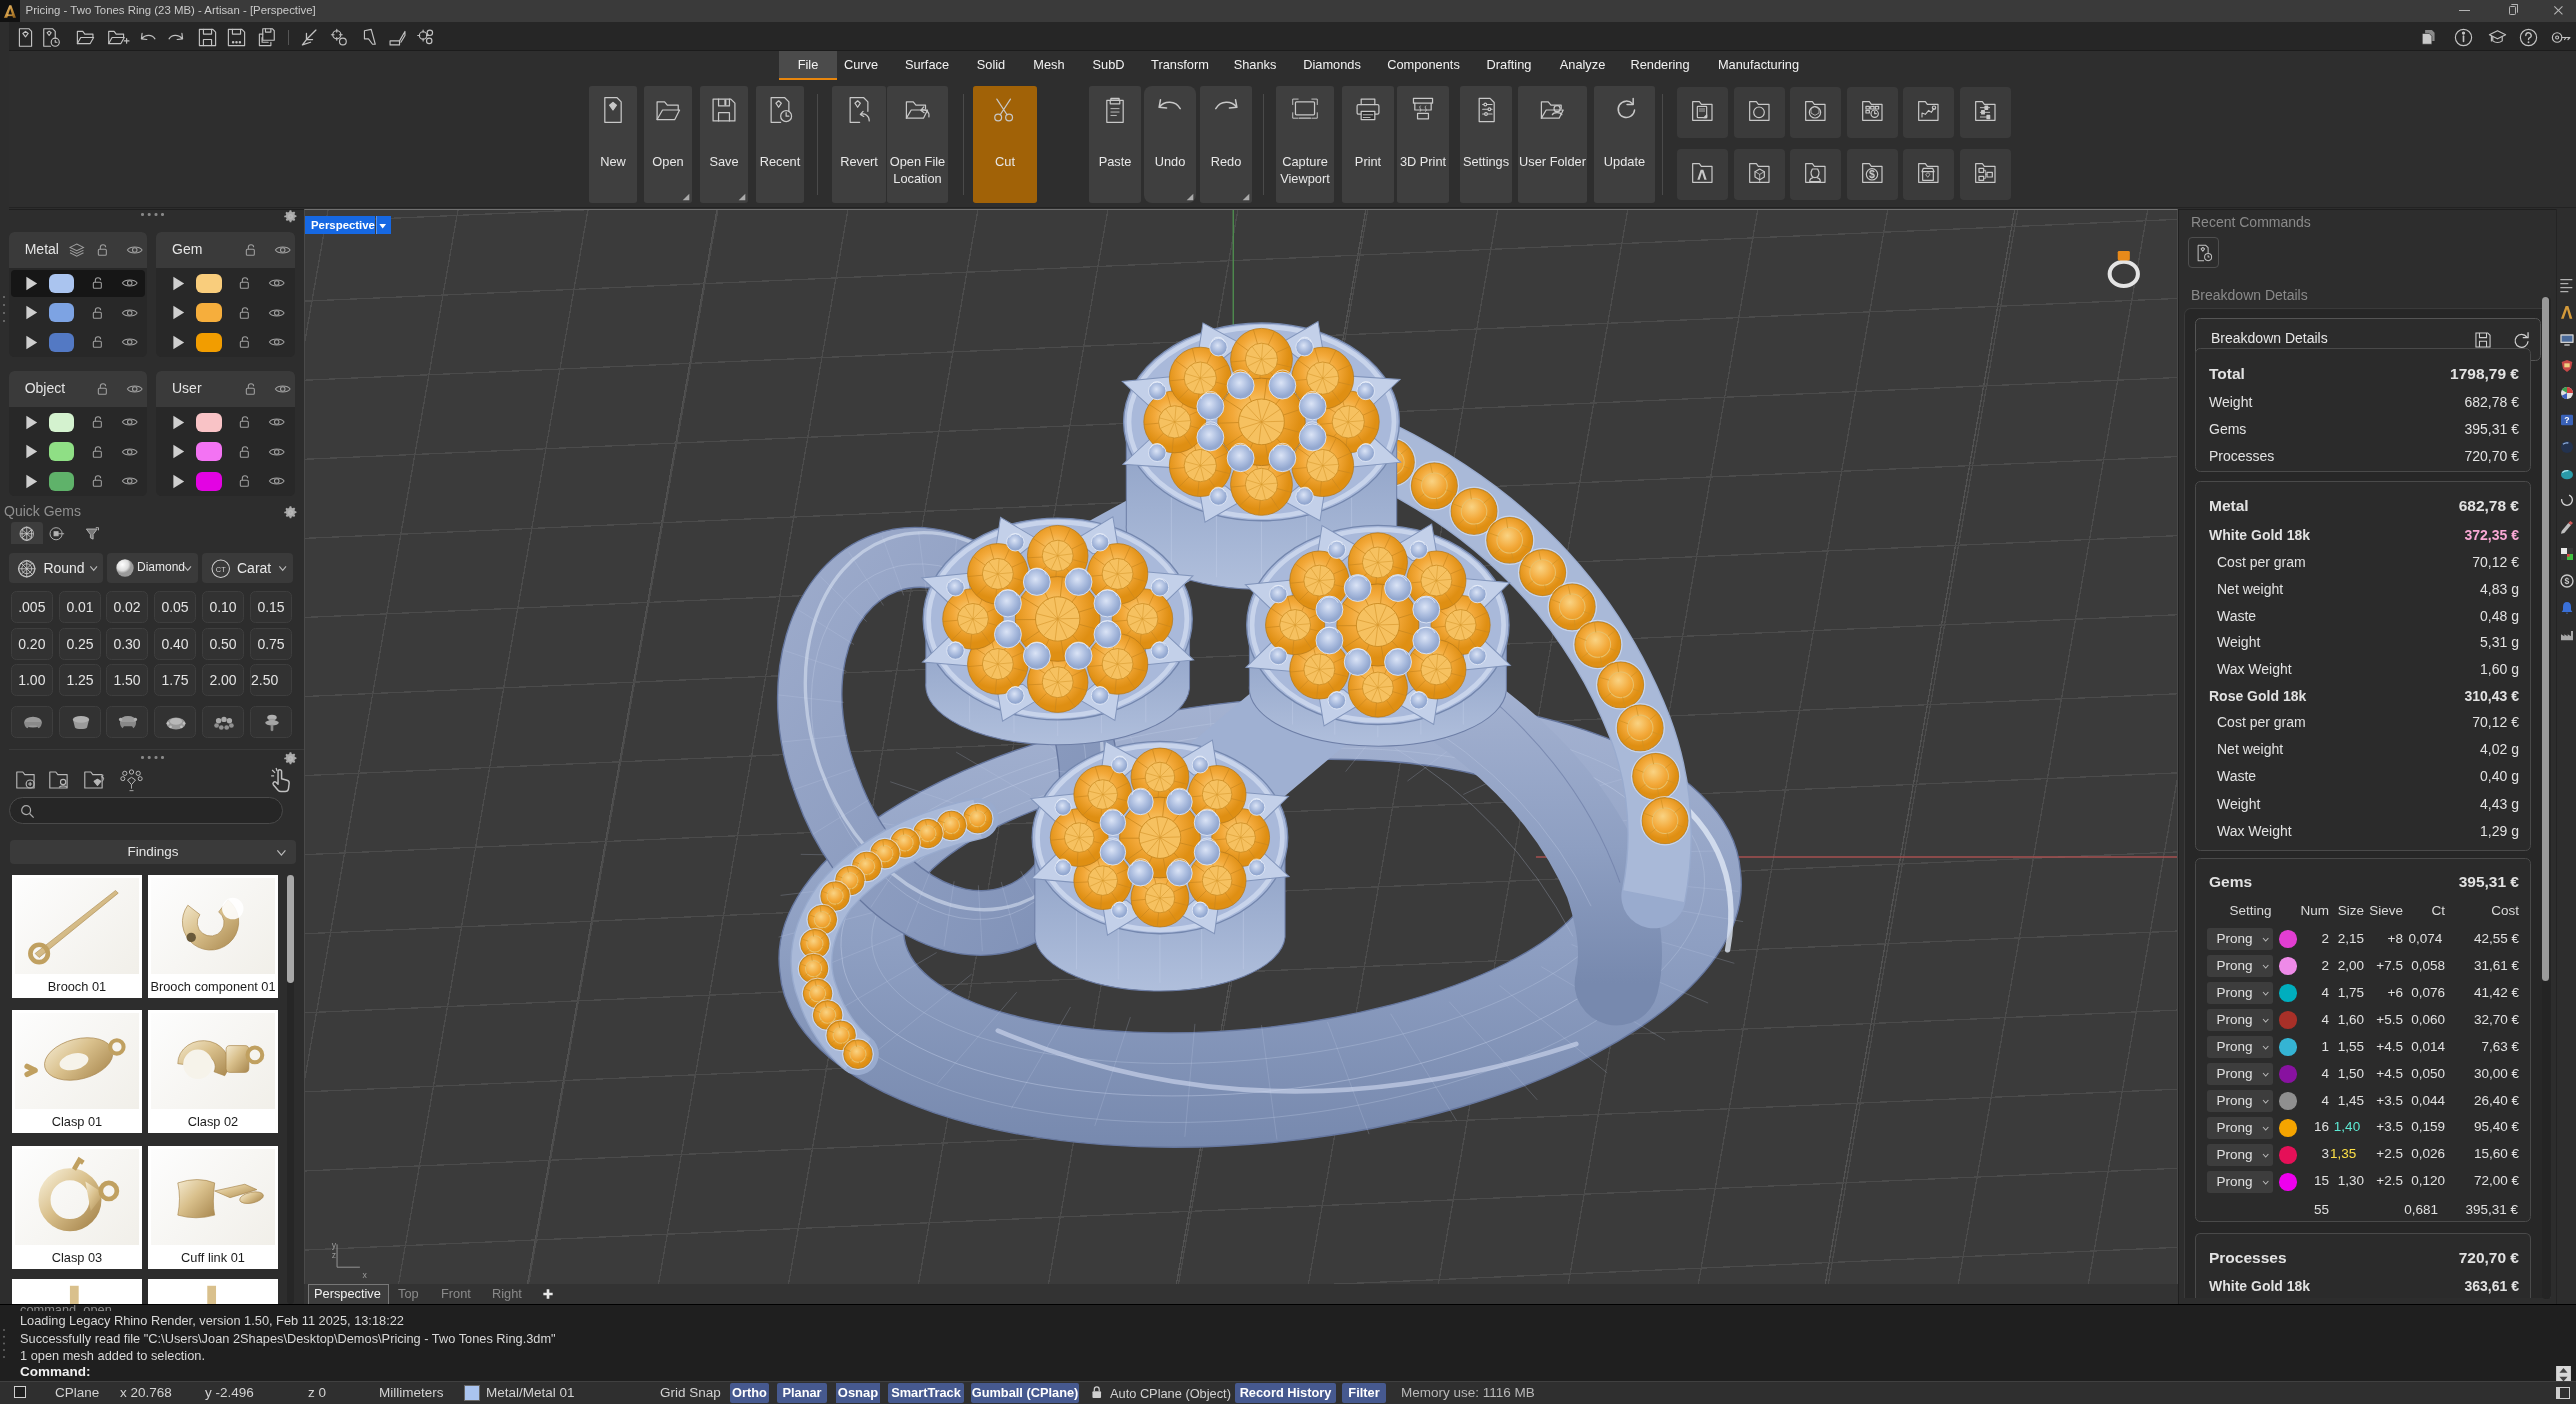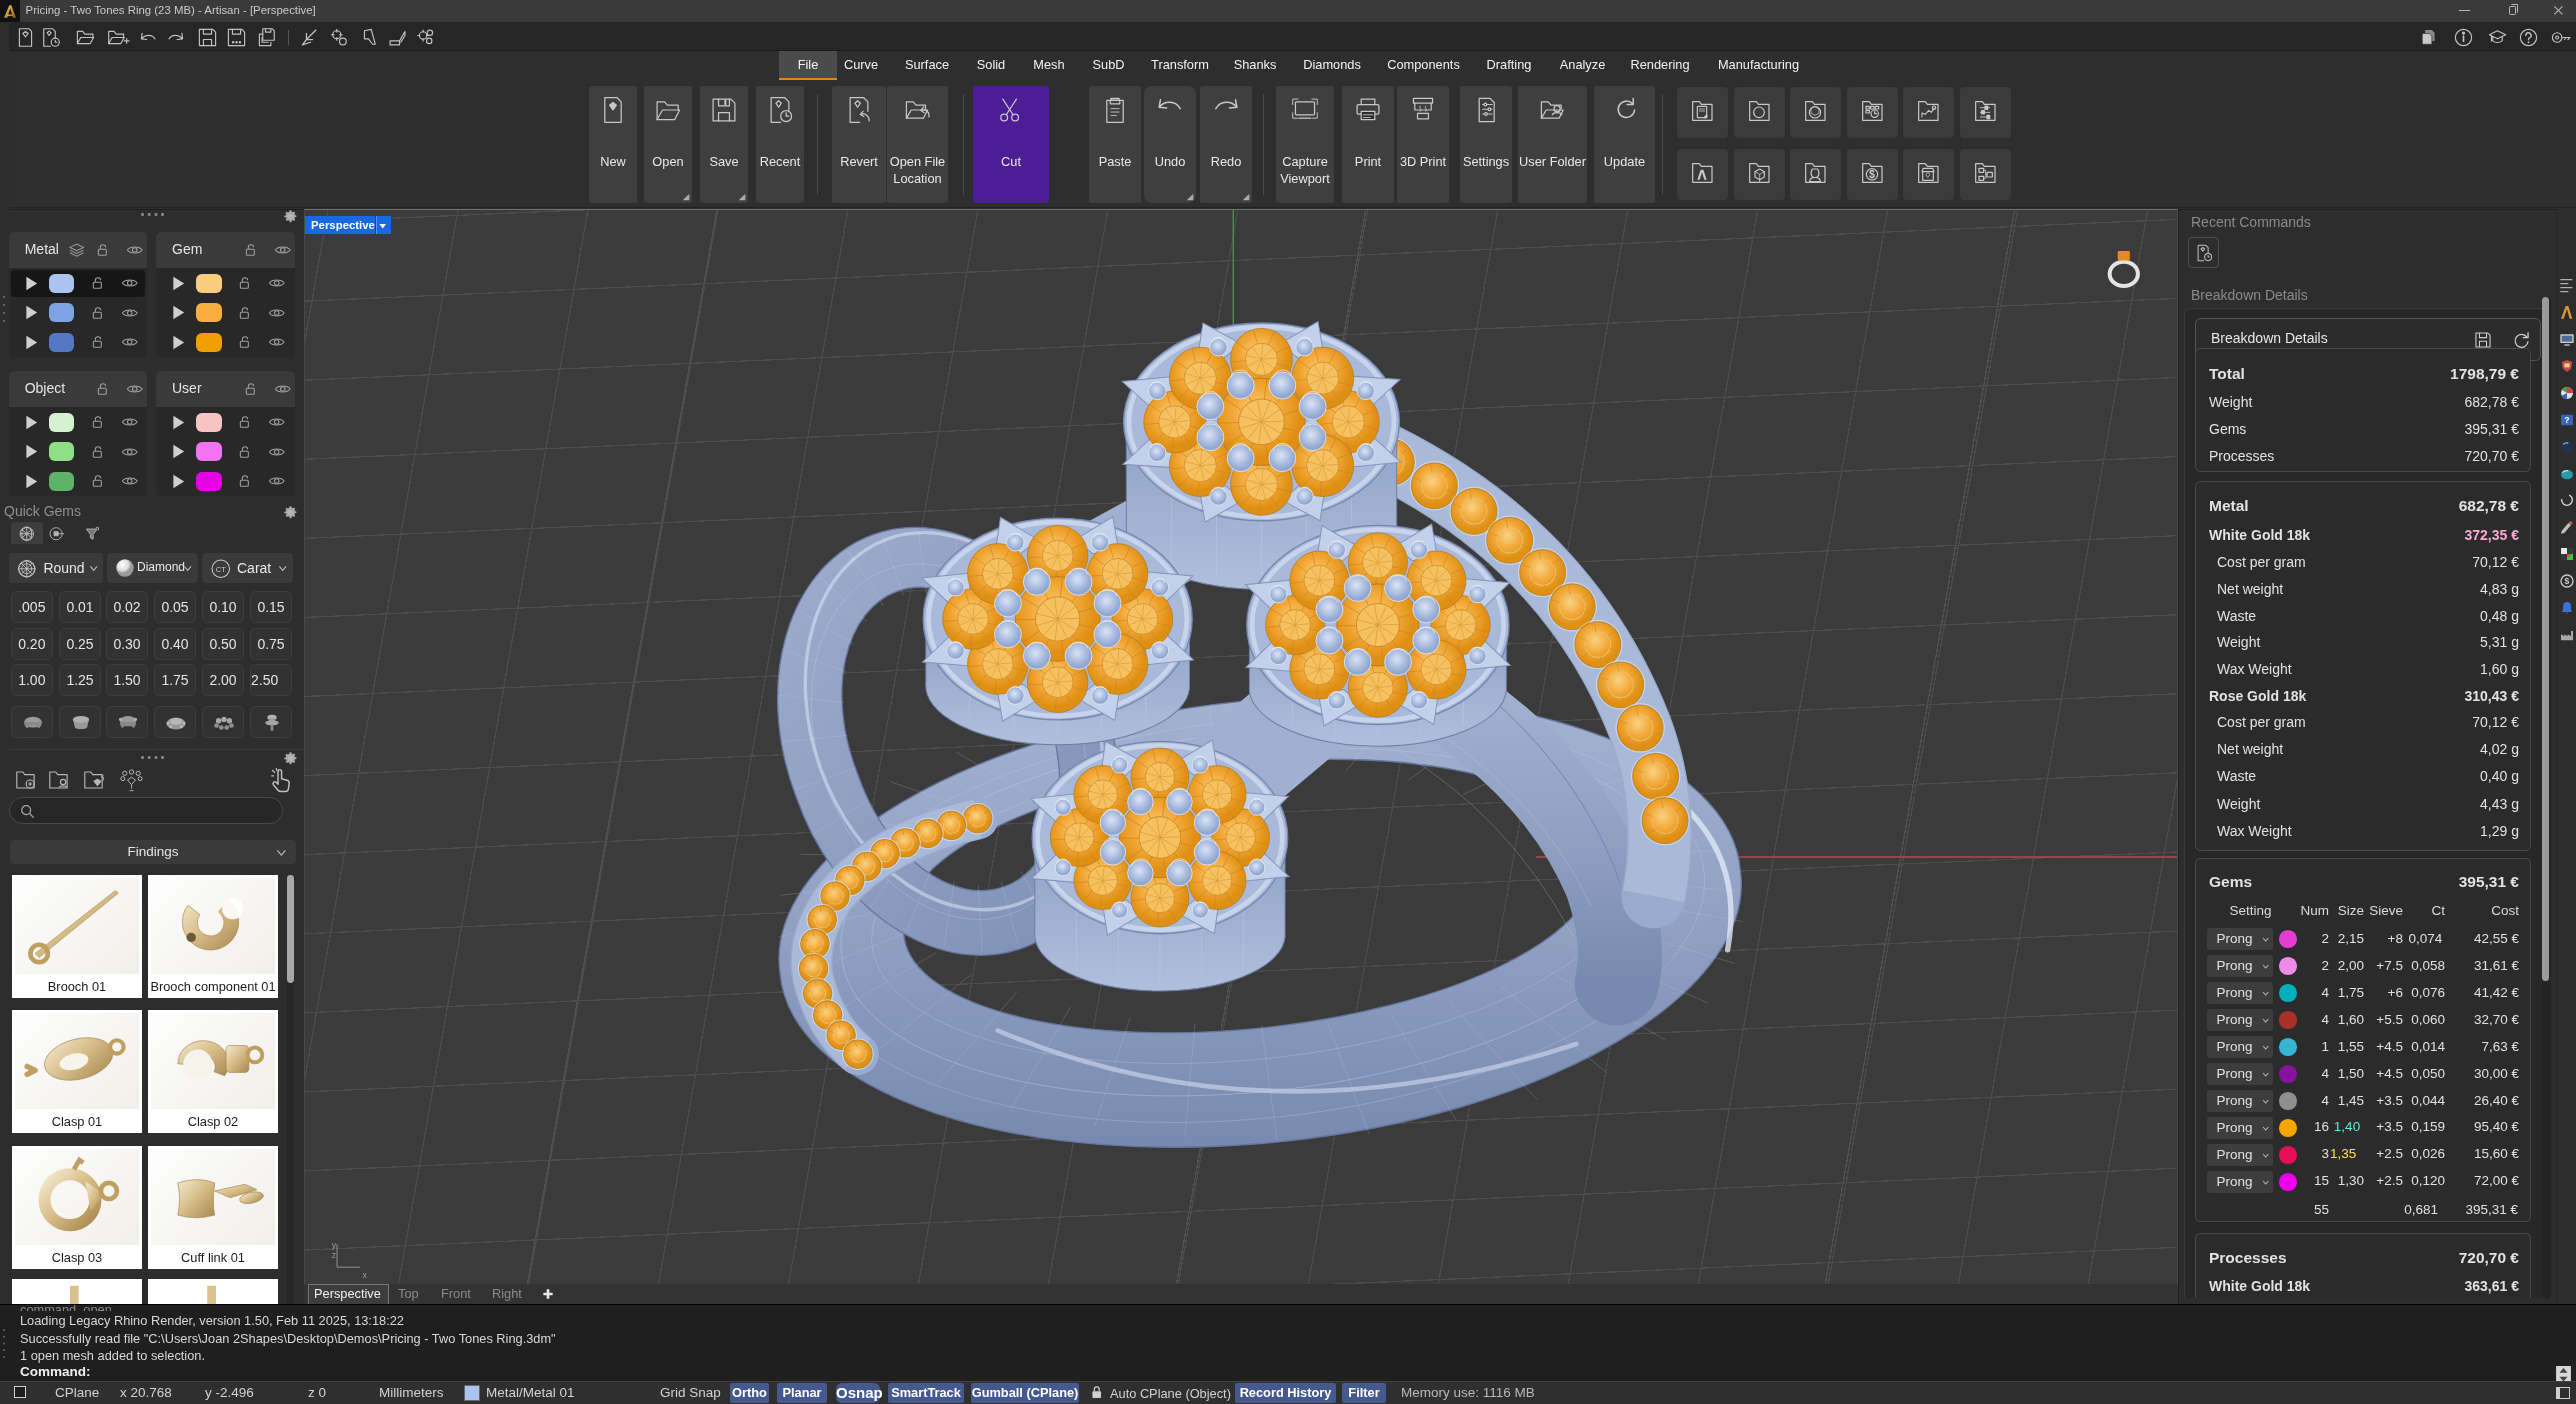--- a/index.html
+++ b/index.html
@@ -189,21 +189,21 @@
     <div style="position:absolute;top:67px;width:100%;text-align:center;font-size:12.8px;line-height:17px;color:#e8e8e8">Open File<br>Location</div>
   </div>
 <div class="abs" style="left:978px;top:86px;width:52px;height:117px;background:#3f3f3f;border-radius:2.7px">
 <svg style="position:absolute;left:50%;top:9.4px;transform:translateX(-50%)" width="30" height="30" viewBox="0 0 44 44" fill="none" stroke="#c8c8c8" stroke-width="1.8" stroke-linejoin="round" stroke-linecap="round">
       <path d="M16 6 h12 l6 6 v16 h-18 z"></path>
       <path d="M16 12 h-6 v26 h18 v-6"></path>
       <path d="M21 14 h8 M21 18 h8 M21 22 h8" stroke-width="1.3"></path>
     </svg>
     <div style="position:absolute;top:67px;width:100%;text-align:center;font-size:12.8px;line-height:17px;color:#e8e8e8">Copy</div>
   </div>
-<div class="abs" style="left:973px;top:86px;width:76px;height:117px;background:#4c1d95;border-radius:2.7px">
+<div class="abs" style="left:973px;top:86px;width:64px;height:117px;background:#a16207;border-radius:2.7px">
 <svg style="position:absolute;left:50%;top:9.4px;transform:translateX(-50%)" width="30" height="30" viewBox="0 0 44 44" fill="none" stroke="#c8c8c8" stroke-width="1.8" stroke-linejoin="round" stroke-linecap="round">
       <circle cx="12" cy="33" r="5"></circle>
       <circle cx="28" cy="33" r="5"></circle>
       <path d="M15 29 L30 6 M25 29 L10 6"></path>
     </svg>
     <div style="position:absolute;top:67px;width:100%;text-align:center;font-size:12.8px;line-height:17px;color:#e8e8e8">Cut</div>
   </div>
 <div class="abs" style="left:1089px;top:86px;width:52px;height:117px;background:#3f3f3f;border-radius:2.7px">
 <svg style="position:absolute;left:50%;top:9.4px;transform:translateX(-50%)" width="30" height="30" viewBox="0 0 44 44" fill="none" stroke="#c8c8c8" stroke-width="1.8" stroke-linejoin="round" stroke-linecap="round">
       <path d="M10 8 h24 v32 h-24 z"></path>
@@ -2476,21 +2476,21 @@
 <div class="txt" style="left:55px;top:1385px;font-size:13.5px;color:#d2d2d2">CPlane</div>
 <div class="txt" style="left:120px;top:1385px;font-size:13.5px;color:#d2d2d2">x 20.768</div>
 <div class="txt" style="left:205px;top:1385px;font-size:13.5px;color:#d2d2d2">y -2.496</div>
 <div class="txt" style="left:308px;top:1385px;font-size:13.5px;color:#d2d2d2">z 0</div>
 <div class="txt" style="left:379px;top:1385px;font-size:13.5px;color:#d2d2d2">Millimeters</div>
 <div class="txt" style="left:486px;top:1385px;font-size:13.5px;color:#d2d2d2">Metal/Metal 01</div>
 <div class="txt" style="left:660px;top:1385px;font-size:13.5px;color:#d2d2d2">Grid Snap</div>
 <div class="abs" style="left:464px;top:1385px;width:16px;height:16px;background:#aac4ef;border:0.7px solid #666"></div>
 <div class="abs" style="left:730px;top:1383px;width:39px;height:19.5px;background:#46598f;border-radius:2px;text-align:center;line-height:19.5px;font-size:12.8px;font-weight:bold;color:#fff">Ortho</div>
 <div class="abs" style="left:777px;top:1383px;width:50px;height:19.5px;background:#46598f;border-radius:2px;text-align:center;line-height:19.5px;font-size:12.8px;font-weight:bold;color:#fff">Planar</div>
-<div class="abs" style="left:836px;top:1383px;width:44px;height:19.5px;background:#46598f;border-radius:6px;text-align:center;line-height:19.5px;font-size:15px;font-weight:bold;color:#fff">Osnap</div>
+<div class="abs" style="left:836px;top:1383px;width:44px;height:19.5px;background:#46598f;border-radius:0;text-align:center;line-height:19.5px;font-size:13px;font-weight:bold;color:#fff">Osnap</div>
 <div class="abs" style="left:888px;top:1383px;width:76px;height:19.5px;background:#46598f;border-radius:2px;text-align:center;line-height:19.5px;font-size:12.8px;font-weight:bold;color:#fff">SmartTrack</div>
 <div class="abs" style="left:971px;top:1383px;width:108px;height:19.5px;background:#46598f;border-radius:2px;text-align:center;line-height:19.5px;font-size:12.8px;font-weight:bold;color:#fff">Gumball (CPlane)</div>
 <svg class="abs" style="left:1090px;top:1385px" width="13.5" height="15" viewBox="0 0 22 24" fill="#cfcfcf">
     <rect x="4" y="10" width="14" height="11" rx="1.5"></rect>
     <path d="M7 10 v-3 a4 4 0 0 1 8 0 v3" fill="none" stroke="#cfcfcf" stroke-width="2"></path>
   </svg>
 <div class="txt" style="left:1110px;top:1386px;font-size:12.8px;color:#d2d2d2">Auto CPlane (Object)</div>
 <div class="abs" style="left:1235px;top:1383px;width:101px;height:19.5px;background:#46598f;border-radius:2px;text-align:center;line-height:19.5px;font-size:12.8px;font-weight:bold;color:#fff">Record History</div>
 <div class="abs" style="left:1342px;top:1383px;width:44px;height:19.5px;background:#46598f;border-radius:2px;text-align:center;line-height:19.5px;font-size:12.8px;font-weight:bold;color:#fff">Filter</div>
 <div class="txt" style="left:1401px;top:1385px;font-size:13.5px;color:#b8b8b8">Memory use: 1116 MB</div>

